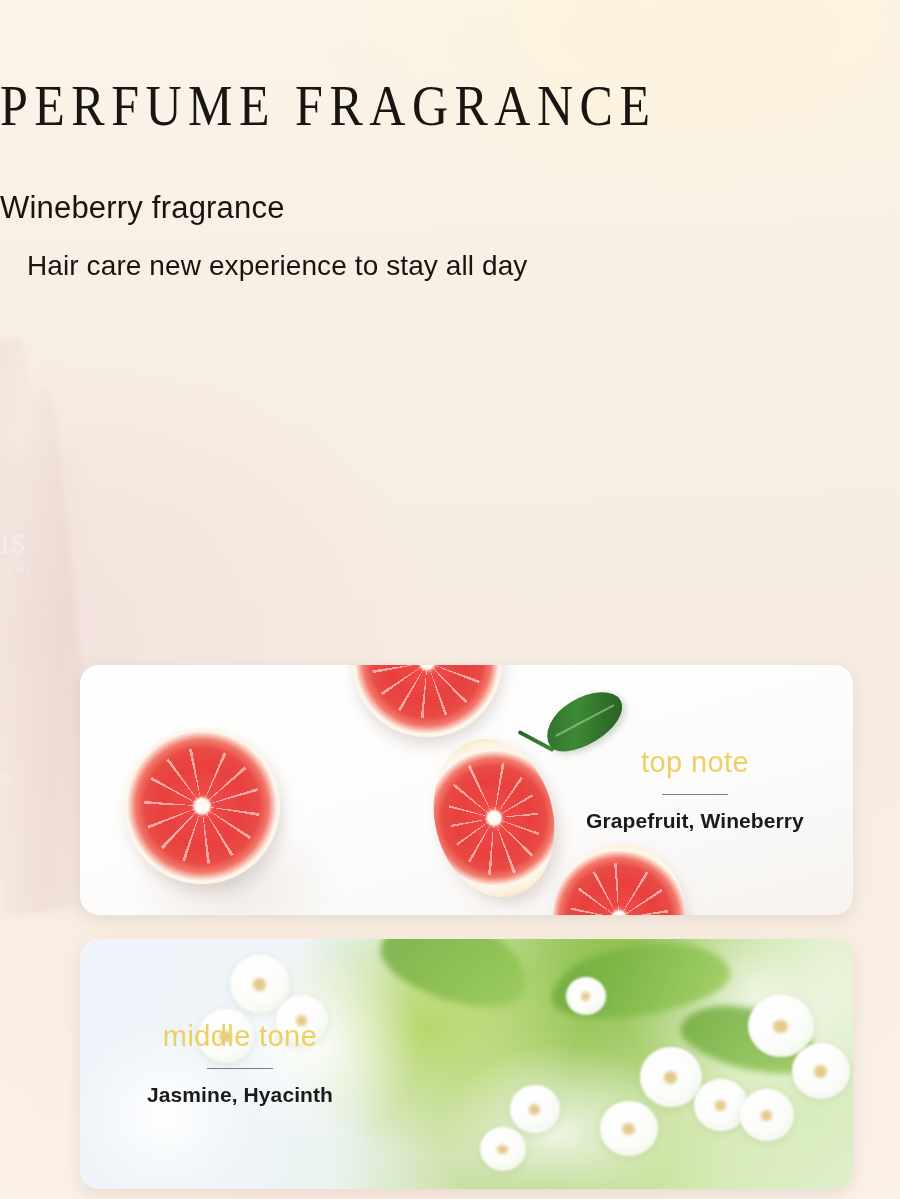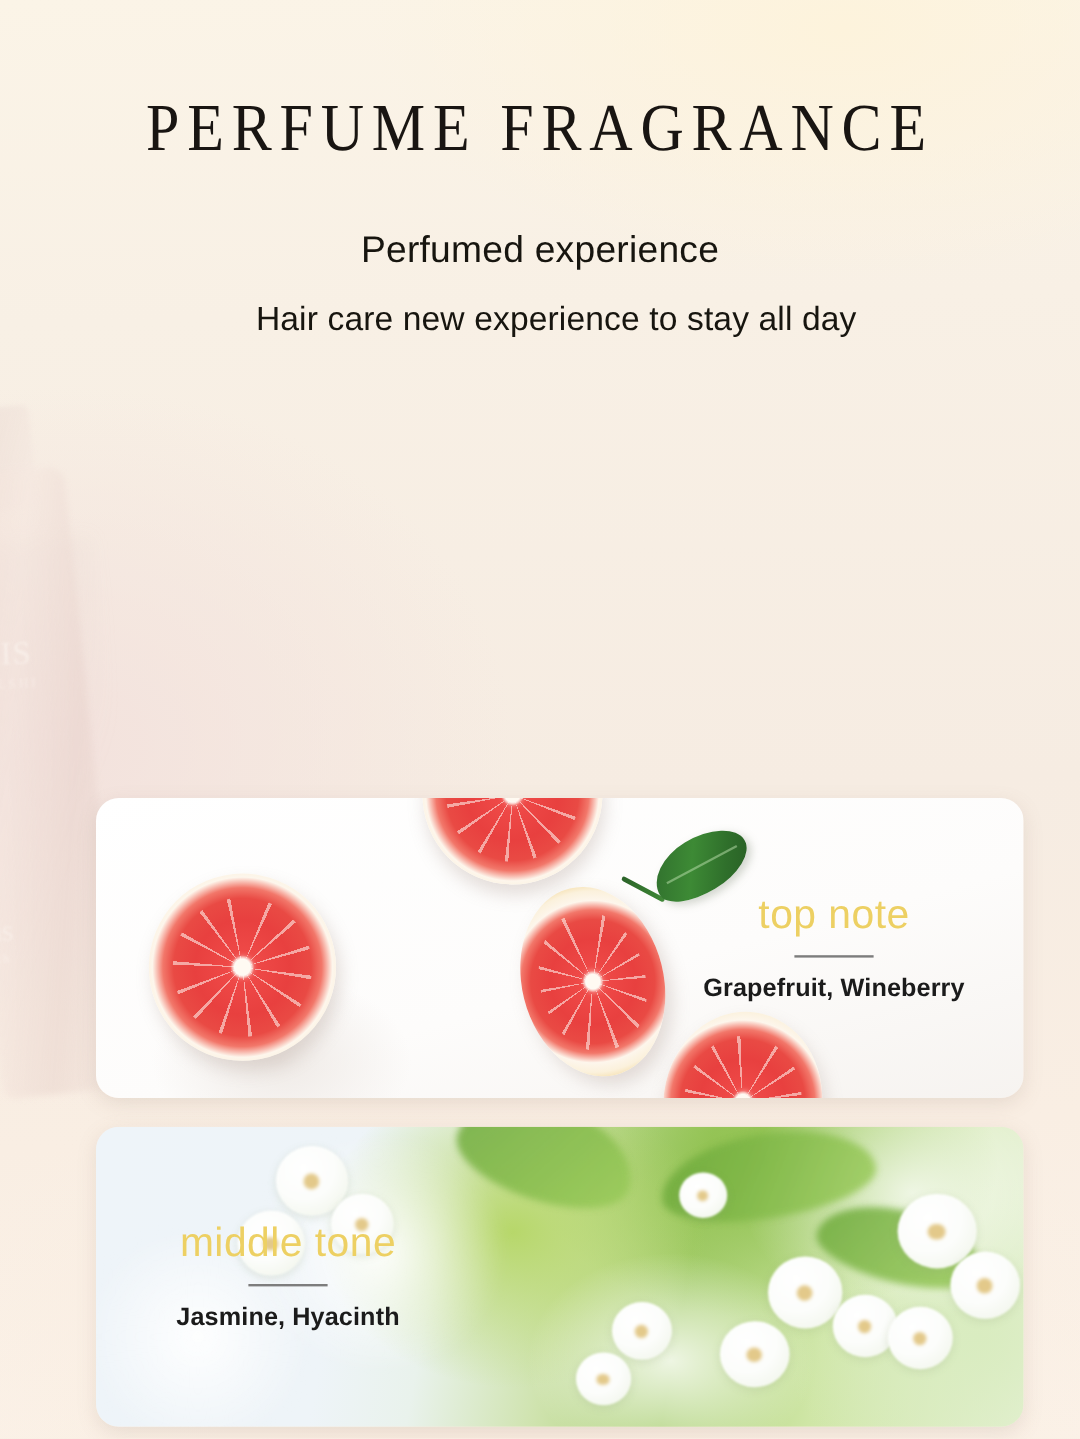--- a/index.html
+++ b/index.html
@@ -105,21 +105,21 @@
     font-family: "Liberation Serif", serif;
   }
   .wm-text2 small {
     display: block;
     font-size: 10px;
     letter-spacing: 2px;
     margin-top: 3px;
   }
 
   
-  .header { position: relative; z-index: 4; text-align: center; }
+  .header { position: relative; z-index: 4; }
 
   .main-title {
     margin-top: 78px;
     font-family: "Liberation Serif", serif;
     font-size: 50px;
     font-weight: 400;
     letter-spacing: 6.5px;
     color: #191512;
     line-height: 1;
     transform: scaleY(1.12);
@@ -164,21 +164,21 @@
     width: 300px;
     display: flex;
     flex-direction: column;
     justify-content: center;
     z-index: 3;
   }
   .card-caption.right { right: 8px; align-items: center; }
   .card-caption.left  { left: 10px;  align-items: center; }
 
   .note-title {
-    font-size: 34px;
+    font-size: 29px;
     color: #edd063;
     letter-spacing: 0.4px;
     line-height: 1.1;
   }
   .note-divider {
     width: 66px;
     height: 1.5px;
     background: #7d7d7d;
     margin: 15px 0 14px 0;
   }
@@ -322,21 +322,21 @@
       <small>IONALSHI</small>
     </div>
     <div class="wm-text2">
       <span>Glas</span>
       <small>Smooth</small>
     </div>
   </div>
 
   <div class="header">
     <h1 class="main-title">PERFUME FRAGRANCE</h1>
-    <div class="subtitle">Perfumed experience</div>
+    <div class="subtitle">Wineberry fragrance</div>
     <div class="tagline">Hair care new experience to stay all day</div>
   </div>
 
   <div class="cards">
 
     <div class="card" id="card-top-note">
       <div class="card-photo grapefruit-bg">
         <div class="gf" id="gf-2"></div>
         <div class="gf" id="gf-1"></div>
         <div class="gf" id="gf-3"></div>

